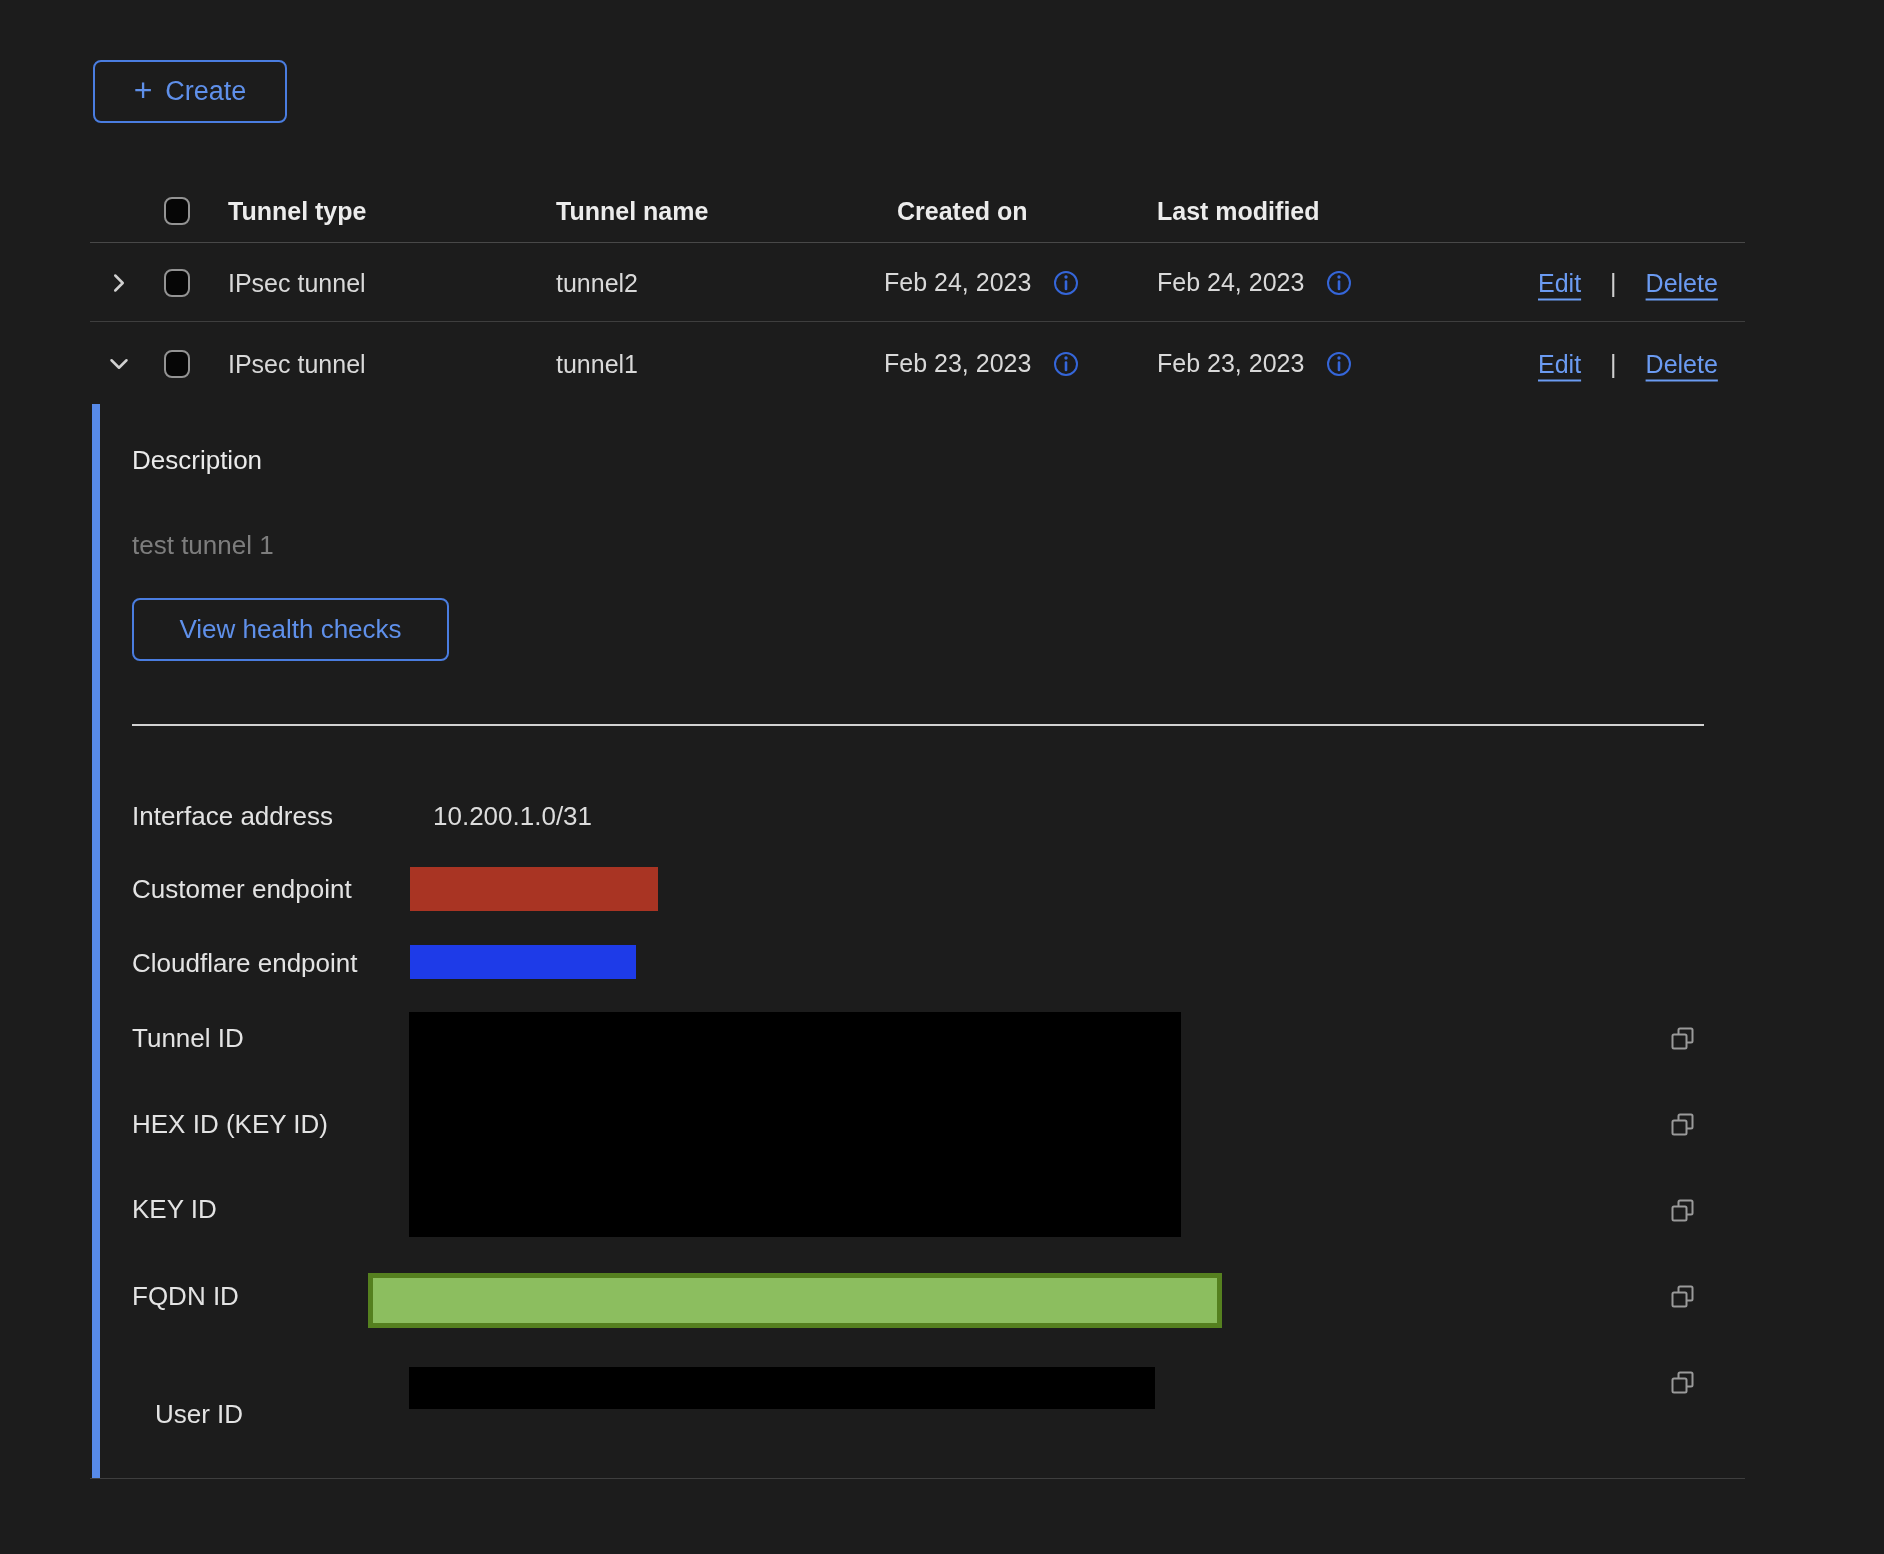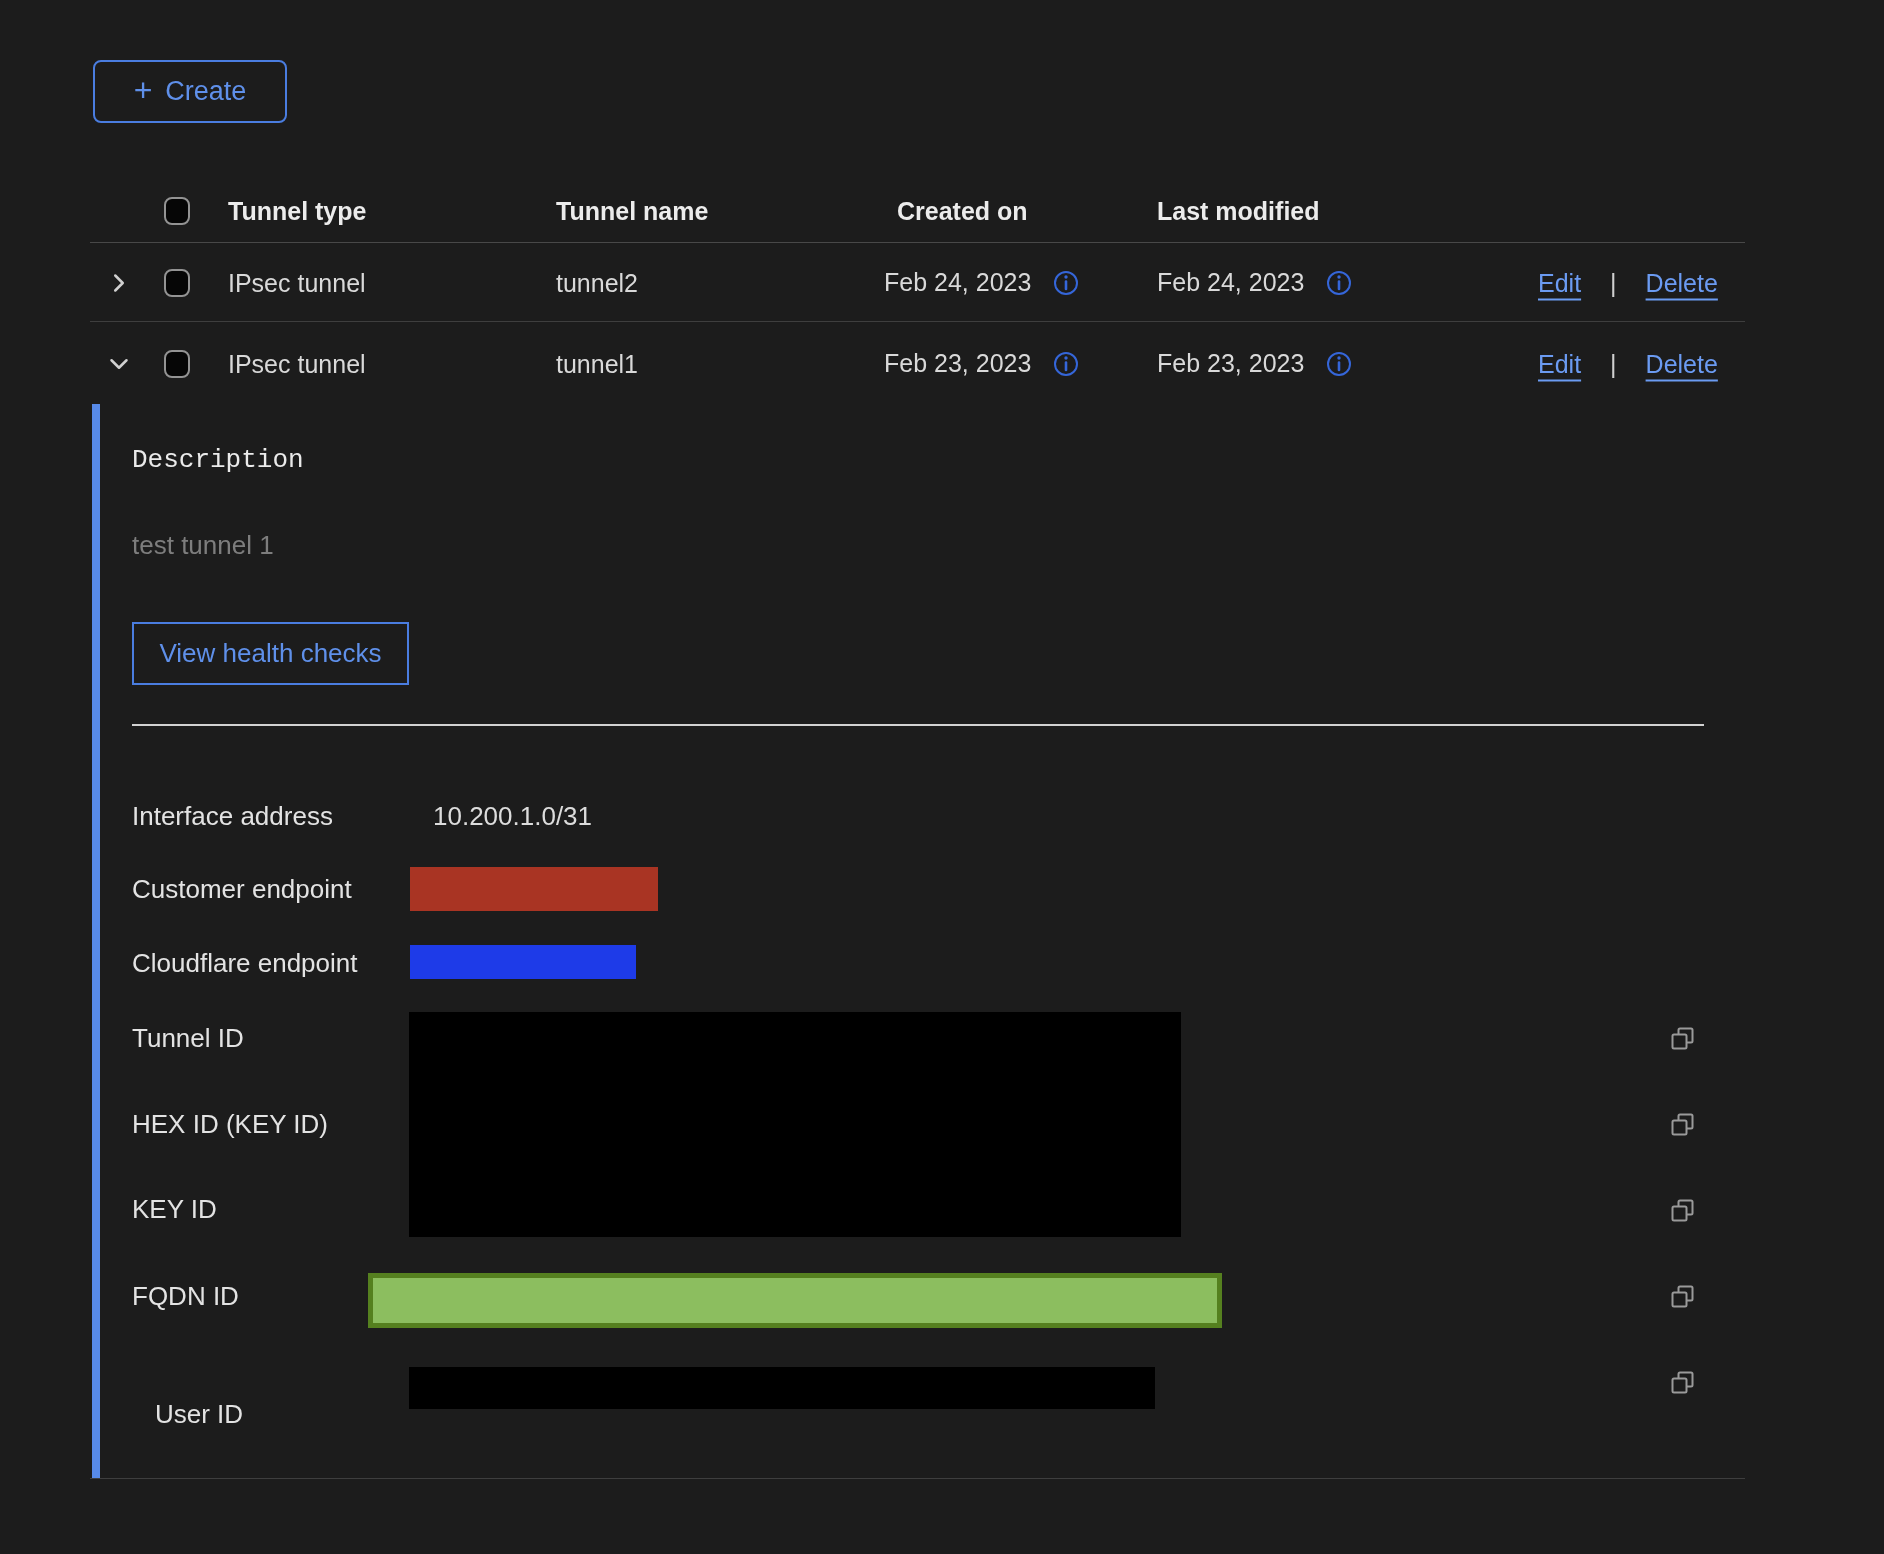--- a/index.html
+++ b/index.html
@@ -47,29 +47,29 @@
   .link {
     color:#6b9bf2; text-decoration:underline; text-underline-offset:7px;
     text-decoration-thickness:2px; cursor:pointer; white-space:nowrap;
   }
   .pipe { color:#cfcfcf; }
 
   
   .panel-bar { left:92px; top:404px; width:8px; height:1074px; background:#578ae8; }
   .bottom-divider { left:90px; top:1478px; width:1655px; height:1px; background:#3e3e3e; }
 
-  .desc-heading { left:132px; top:445px; font-size:26px; font-weight:500; color:#eaeaea;font-family:Liberation Mono, monospace; }
+  .desc-heading { left:132px; top:445px; font-size:26px; font-weight:500; color:#eaeaea; }
   .desc-text    { left:132px; top:530px; font-size:26px; color:#7d7d7d; }
 
   .health-btn {
-    left:132px; top:598px; width:277px; height:63px;
-    border:2px solid #4a7de0; border-radius:0;
+    left:132px; top:598px; width:317px; height:63px;
+    border:2px solid #4a7de0; border-radius:8px;
     background:transparent; color:#5f90ea; font-size:26px;
     display:flex; align-items:center; justify-content:center;
-    cursor:pointer; font-family:inherit;margin-top:24px;
+    cursor:pointer; font-family:inherit;
   }
 
   .white-divider { left:132px; top:724px; width:1572px; height:2px; background:#d2d2d2; }
 
   .field-label { left:132px; font-size:26px; color:#e3e3e3; white-space:nowrap; }
   .field-value { font-size:26px; color:#dcdcdc; white-space:nowrap; }
 
   .redact { position:absolute; }
   .redact-red   { left:410px; top:867px;  width:248px; height:44px;  background:#a93423; }
   .redact-blue  { left:410px; top:945px;  width:226px; height:34px;  background:#1e3be8; }

